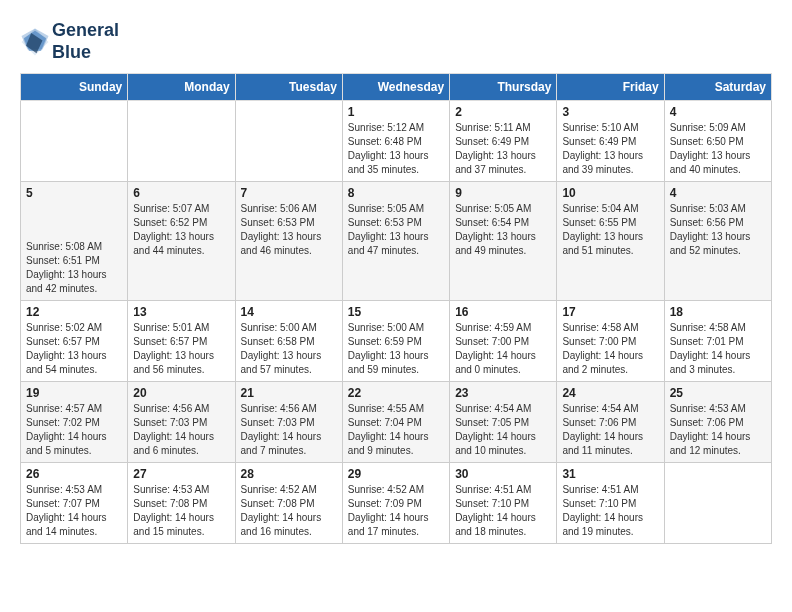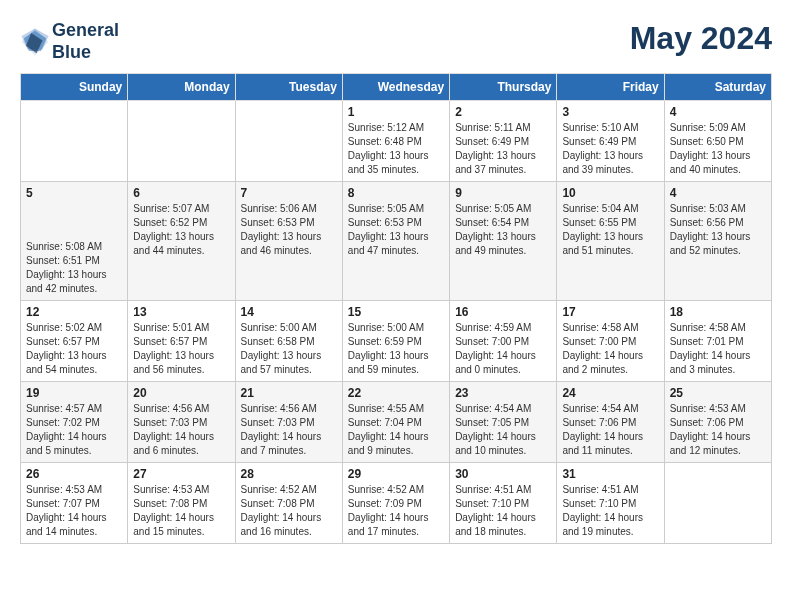--- a/index.html
+++ b/index.html
@@ -6,21 +6,21 @@
     body {
       font-family: Arial, sans-serif;
       background: #fff;
       width: 792px;
       min-height: 612px;
       padding: 20px;
     }
     .header-area {
       display: flex;
       justify-content: space-between;
-      align-items: flex-start;
+      align-items: center;
       margin-bottom: 10px;
     }
     .logo {
       display: flex;
       align-items: center;
     }
     .logo-text {
       font-size: 18px;
       font-weight: bold;
       color: #1a3a5c;
@@ -93,21 +93,20 @@
       <polygon points="20,2 38,12 30,30 10,30 2,12" fill="#2a6db5" opacity="0.3"></polygon>
       <polygon points="20,5 35,15 28,32 12,32 5,15" fill="#2a6db5" opacity="0.5"></polygon>
       <polygon points="15,8 30,18 22,35 8,25" fill="#1a3a5c" opacity="0.7"></polygon>
     </svg>
     <div class="logo-text">
       <div>General</div>
       <div>Blue</div>
     </div>
   </div>
   <div class="title-area">
-    <div class="month-title">May 2024</div>
   </div>
 </div>
 
 <table>
   <thead>
     <tr>
     <th>Sunday</th>
         <th>Monday</th>
         <th>Tuesday</th>
         <th>Wednesday</th>

